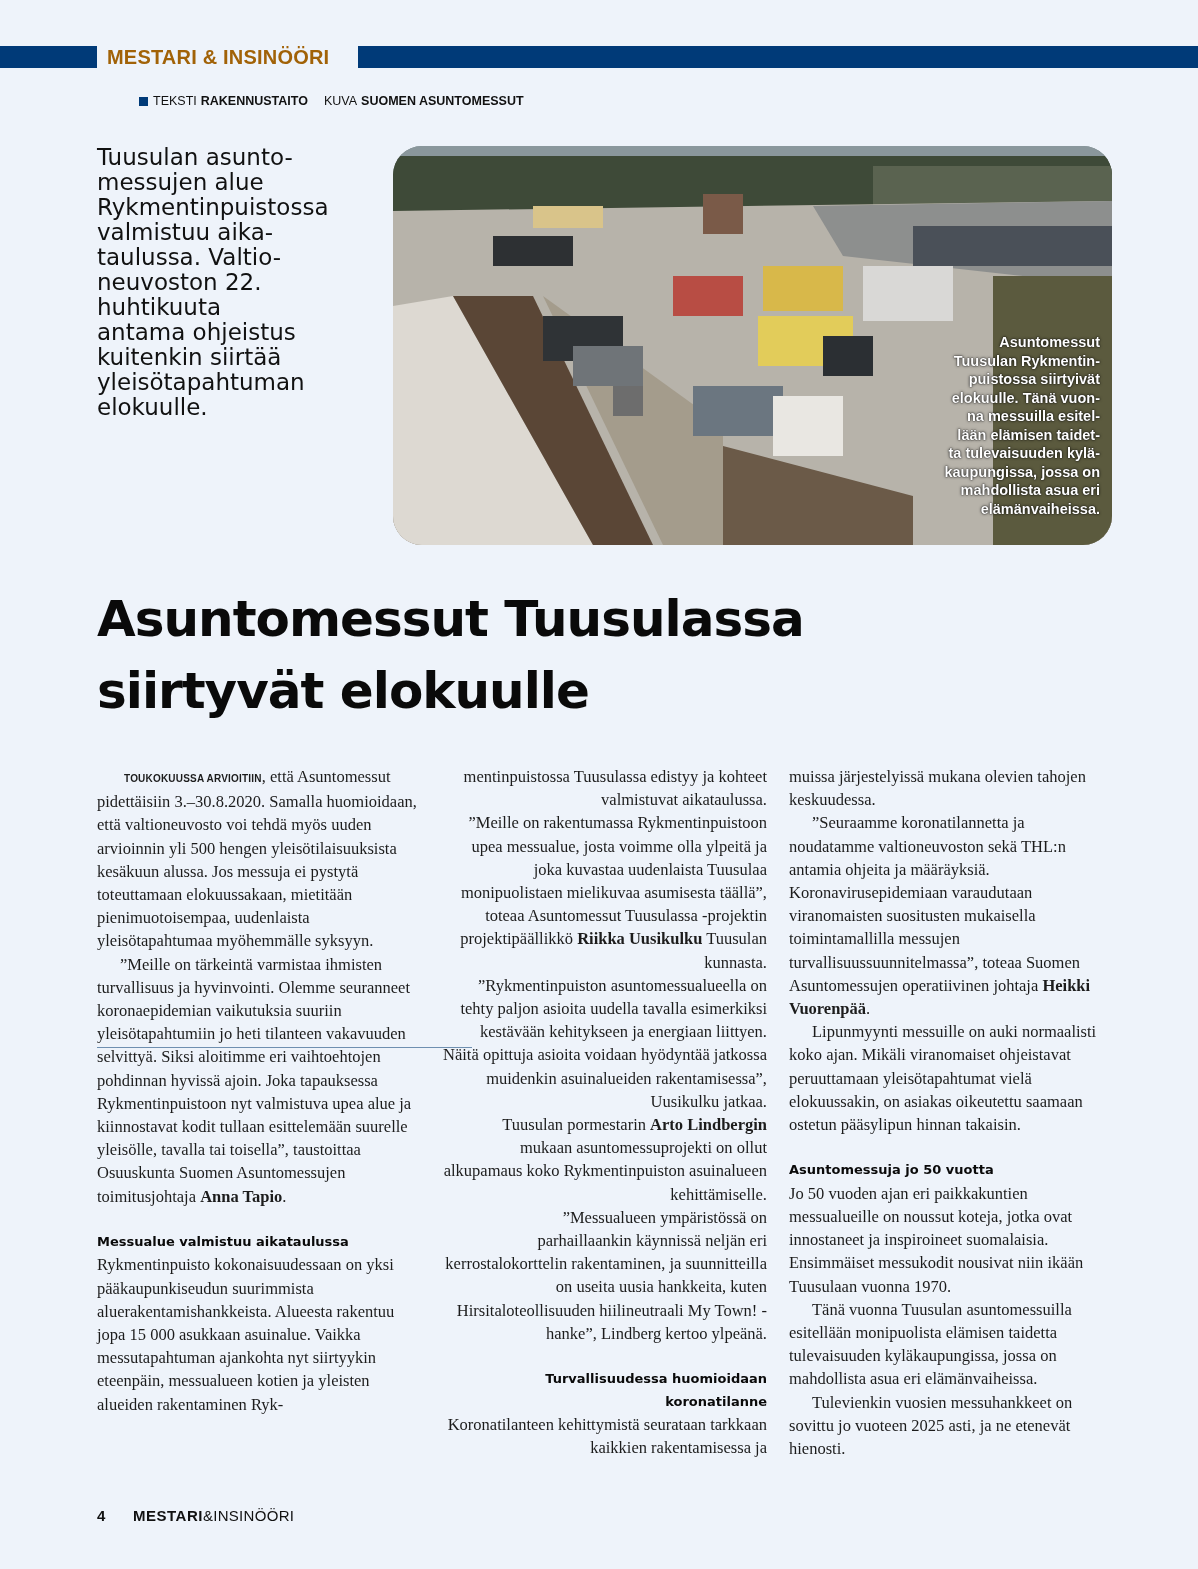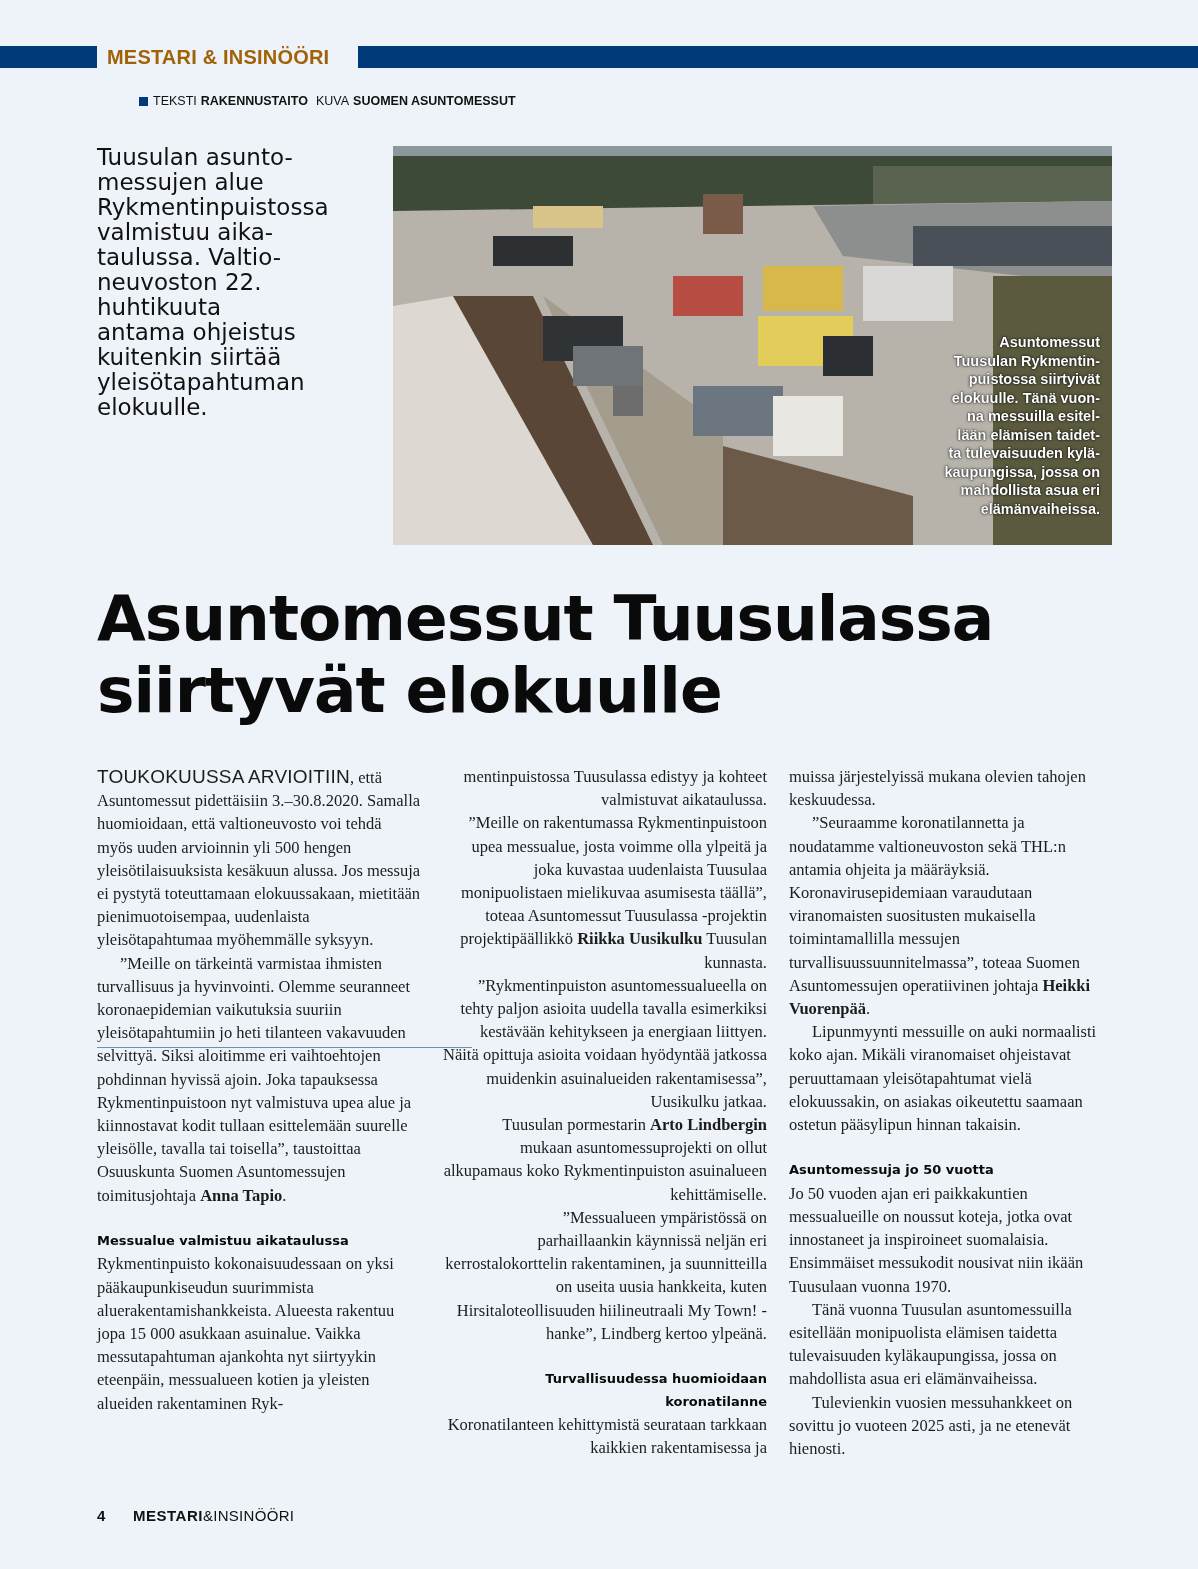--- a/index.html
+++ b/index.html
@@ -20,43 +20,44 @@
   .credits .sq { width:9px; height:9px; background:#003a78; display:inline-block; margin-right:1px; }
   .credits b { font-weight:bold; }
   .lead {
     position:absolute; left:97px; top:145px; width:280px;
     font-family:"DejaVu Sans", sans-serif; font-size:23px; line-height:25px; color:#111;
     white-space:pre-line;
   }
   .photo {
     position:absolute; left:393px; top:146px; width:719px; height:399px; overflow:hidden;
     background:linear-gradient(180deg,#7c8b8e 0%,#3f4a3a 8%,#4a5345 14%,#b9b6ad 20%,#9e9a90 35%,#a7a39a 55%,#8b8578 75%,#6e6658 100%);
+    border-radius:29px;
   }
   .photo svg { position:absolute; left:0; top:0; }
   .caption {
     position:absolute; right:12px; top:187px; width:200px; text-align:right;
     font-family:"Liberation Sans", sans-serif; font-weight:bold; font-size:14.5px; line-height:18.5px; color:#fff;
     text-shadow:0 0 3px rgba(0,0,0,0.85), 0 0 1px #000;
     white-space:pre-line;
   }
   .headline {
     position:absolute; left:97px; top:583px; width:1000px;
-    font-family:"DejaVu Sans", sans-serif; font-weight:bold; font-size:63px; line-height:72px; color:#0a0a0a;
+    font-family:"DejaVu Sans", sans-serif; font-weight:bold; font-size:50px; line-height:72px; color:#0a0a0a;
     letter-spacing:-1px; white-space:pre-line;
   }
   .col {
     position:absolute; top:765px; width:324px;
     font-size:16.5px; line-height:23.2px; color:#1c1c1c;
   }
   .col1 { left:97px; }
   .col2 { left:443px;text-align:right; }
   .col3 { left:789px; }
   .col p { margin:0; }
   .col p.ind { text-indent:23px; }
-  .col .kick { font-family:"Liberation Sans", sans-serif; font-weight:normal; font-size:19px; letter-spacing:0.2px; }
+  .col .kick { font-family:"Liberation Sans", sans-serif; font-weight:bold; font-size:10px; letter-spacing:0.2px;margin-left:27px; }
   .col h3 {
     margin:0; font-family:"DejaVu Sans", sans-serif; font-weight:bold; font-size:13px; line-height:22.5px; color:#0a0a0a;
   }
   .gap { height:23px; }
   .artifact-line { position:absolute; left:97px; top:1047px; width:375px; height:1px; background:#6e8fb0; }
   .footer {
     position:absolute; left:97px; top:1507px; font-family:"Liberation Sans", sans-serif; font-size:15px; color:#111;
     display:flex; align-items:baseline;
   }
   .footer .pg { font-weight:bold; width:36px; }
@@ -67,21 +68,21 @@
 <body>
 
 <div class="hdr-bar-left"></div>
 <div class="hdr-title">MESTARI &amp; INSINÖÖRI</div>
 <div class="hdr-bar-right"></div>
 
 <div class="credits">
   <span class="sq"></span>
   <span>TEKSTI</span>
   <b>RAKENNUSTAITO</b>
-  <span style="margin-left:4px">KUVA</span>
+  <span style="margin-left:12px">KUVA</span>
   <b>SUOMEN ASUNTOMESSUT</b>
 </div>
 
 <div class="lead">Tuusulan asunto-
 messujen alue
 Rykmentinpuistossa
 valmistuu aika-
 taulussa. Valtio-
 neuvoston 22.
 huhtikuuta

